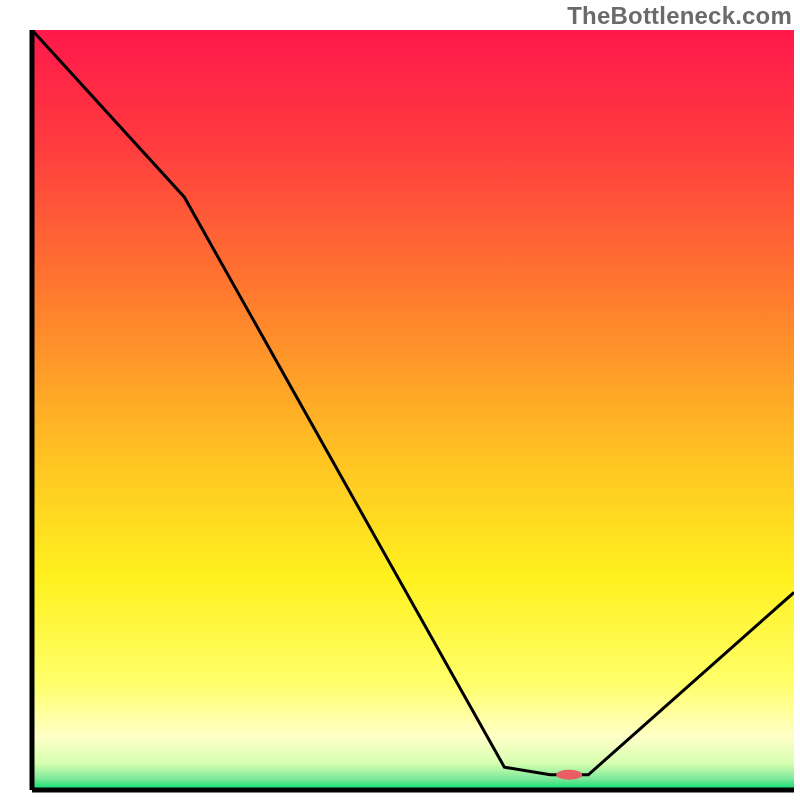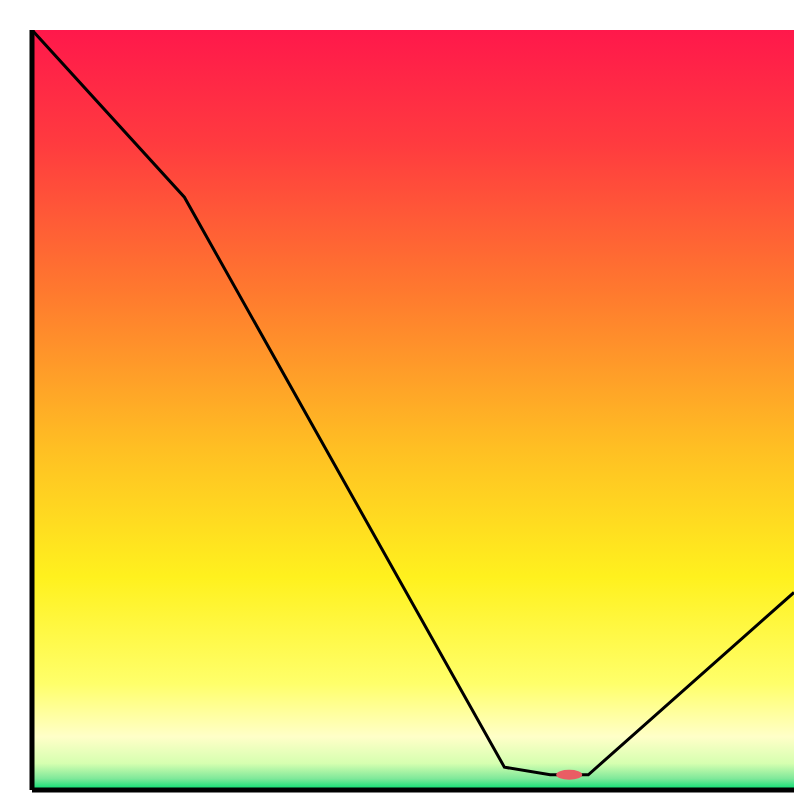--- a/index.html
+++ b/index.html
@@ -31,20 +31,21 @@
     left: 0;
     top: 0;
     width: 800px;
     height: 800px;
   }
 </style>
 </head>
 <body>
 
 <div class="chart-container">
+  <div class="watermark">TheBottleneck.com</div>
 
   <svg class="plot" viewBox="0 0 800 800">
     <defs>
       <linearGradient id="heat" x1="0" y1="0" x2="0" y2="1">
           <stop offset="0.00%" stop-color="#ff184b"></stop>
           <stop offset="15.00%" stop-color="#ff3b3f"></stop>
           <stop offset="35.00%" stop-color="#ff7b2e"></stop>
           <stop offset="55.00%" stop-color="#ffbf23"></stop>
           <stop offset="72.00%" stop-color="#fff11e"></stop>
           <stop offset="86.00%" stop-color="#ffff6a"></stop>

